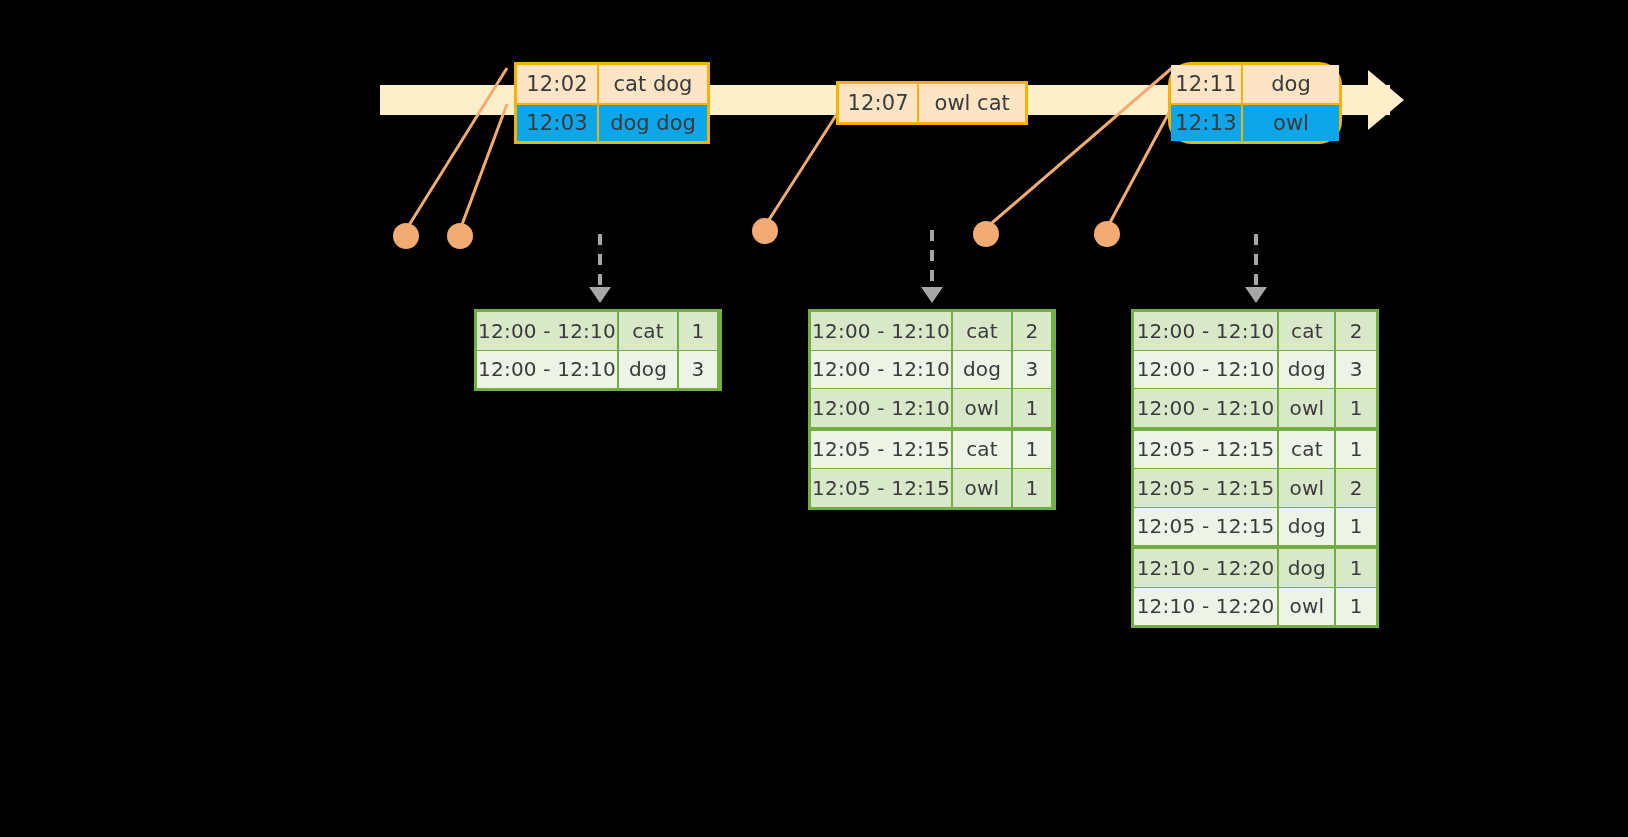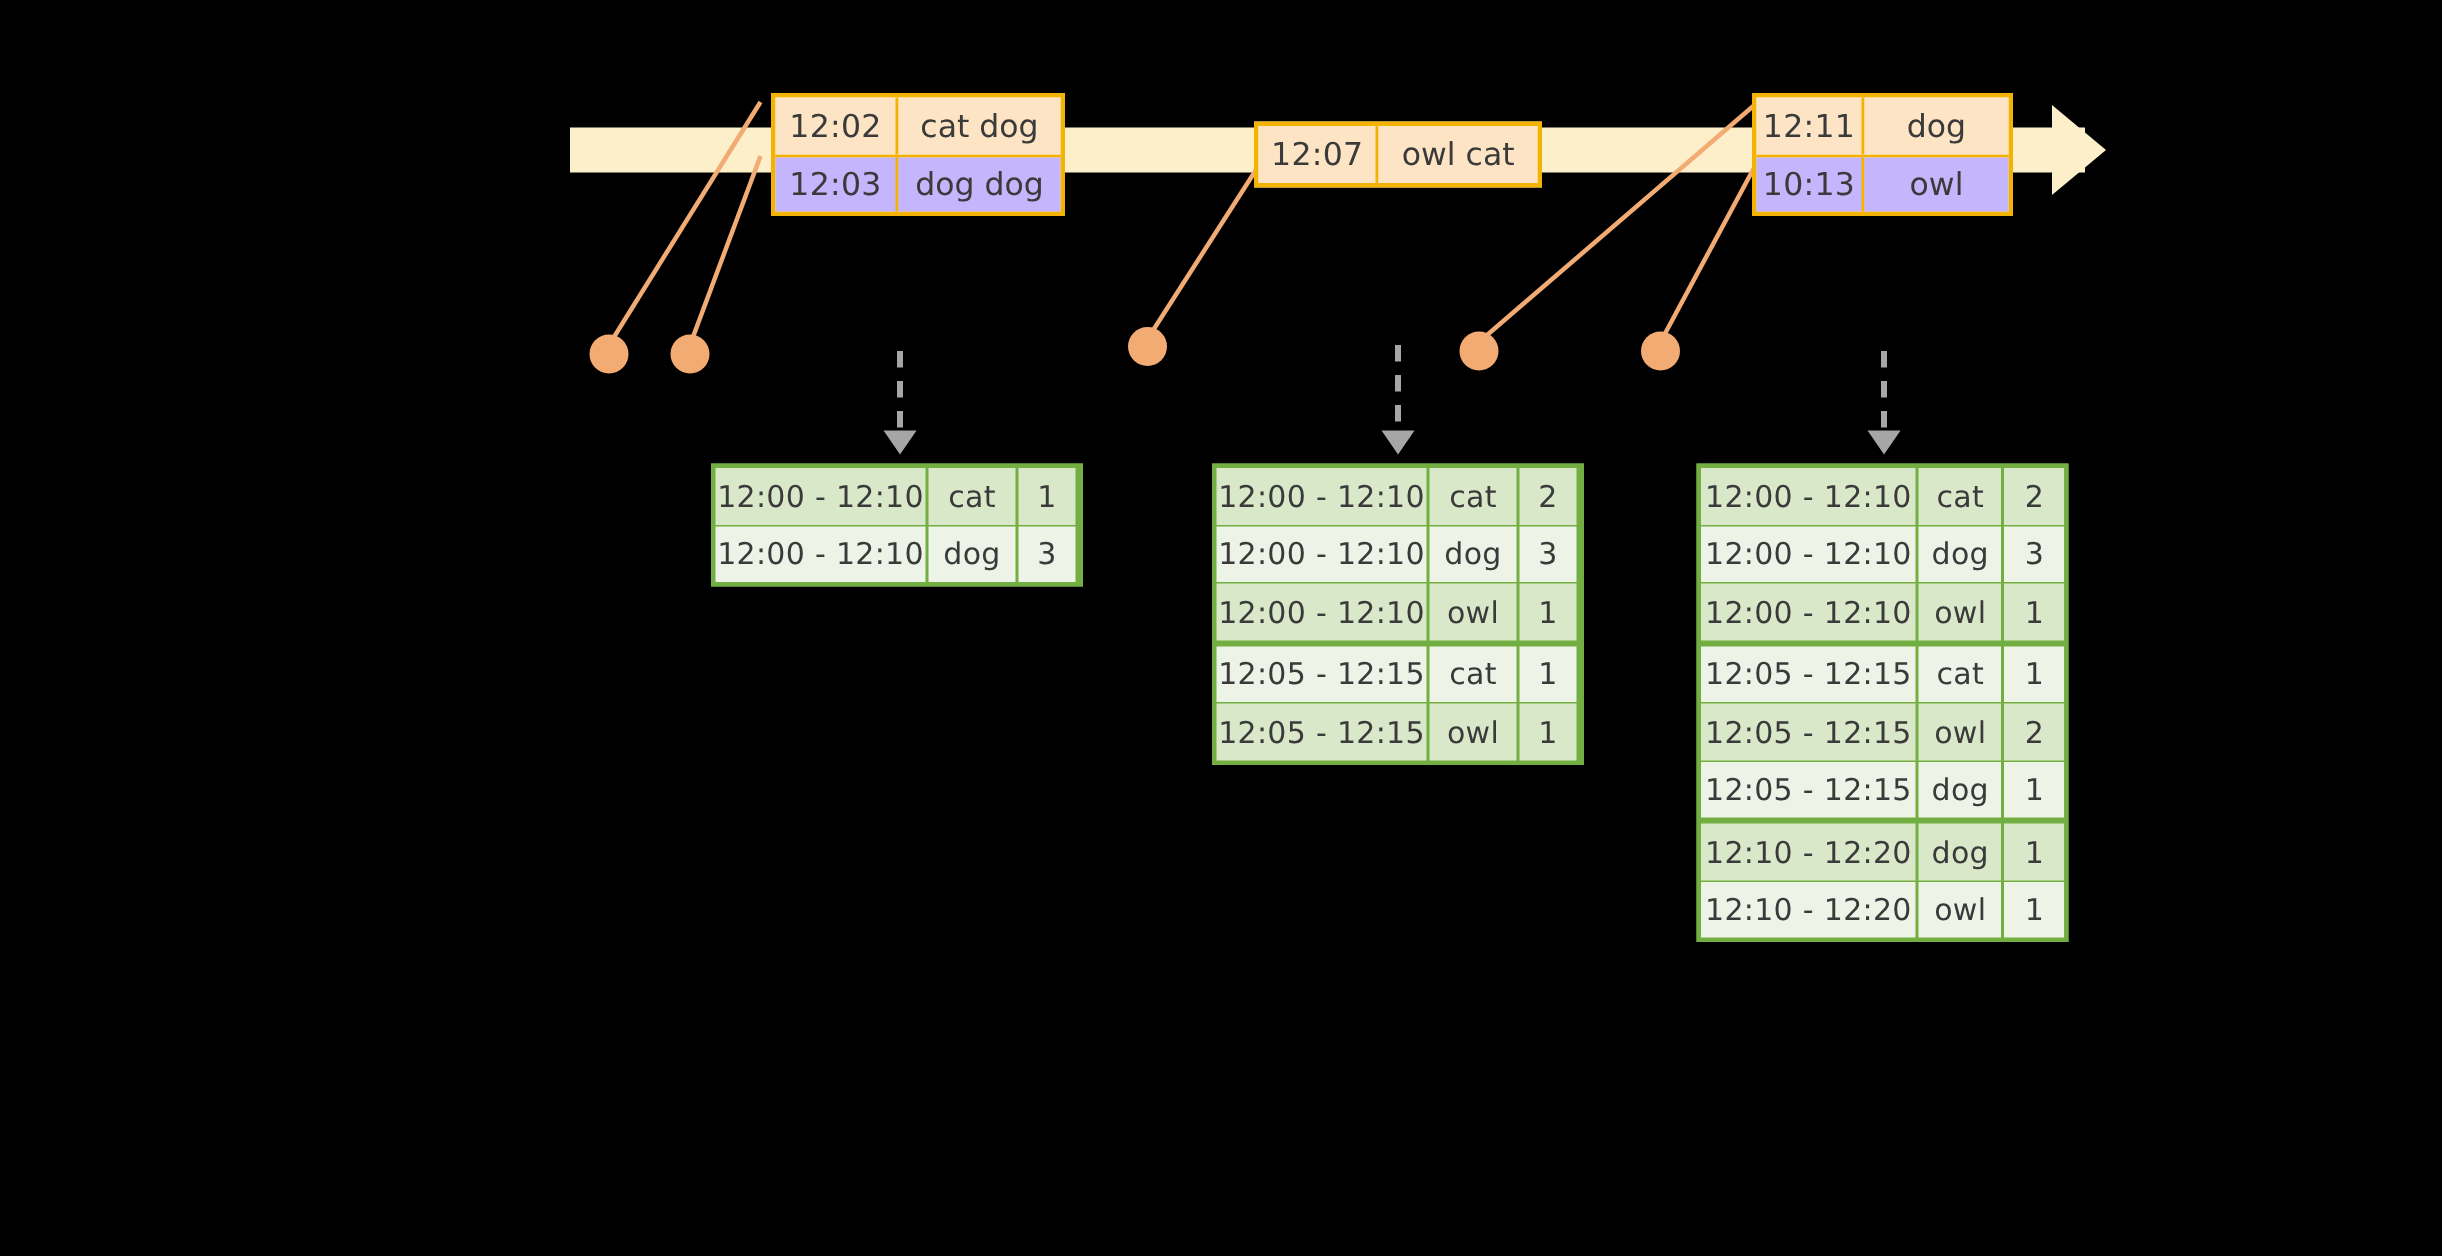--- a/index.html
+++ b/index.html
@@ -77,32 +77,32 @@
   }
   .event-payload {
     box-sizing: border-box;
     display: flex;
     align-items: center;
     justify-content: center;
     font-size: 21px;
     color: #3a3a3a;
   }
   .tone-a .event-time, .tone-a .event-payload { background: #fde4c4; }
-  .tone-b .event-time, .tone-b .event-payload { background: #c4b5fd; }
+  .tone-b .event-time, .tone-b .event-payload { background: #0ea5e9; }
 
   
   #event-group-1 { left: 514px; top: 62px; width: 196px; }
   #event-group-1 .event-time    { width: 82px; }
   #event-group-1 .event-payload { width: 108px; }
 
   #event-group-2 { left: 836px; top: 81px; width: 192px; }
   #event-group-2 .event-time    { width: 82px; }
   #event-group-2 .event-payload { width: 108px; }
 
-  #event-group-3 { left: 1168px; top: 62px; width: 174px; }
+  #event-group-3 { left: 1168px; top: 62px; width: 174px; border-radius: 23px; }
   #event-group-3 .event-time    { width: 72px; }
   #event-group-3 .event-payload { width: 96px; }
 
   
   .result-table {
     position: absolute;
     border: 3px solid #72ae41;
     box-sizing: border-box;
     background: #72ae41;
   }
@@ -190,21 +190,21 @@
       <div class="event-payload">owl cat</div>
     </div>
   </div>
 
   <div class="event-group" id="event-group-3">
     <div class="event-row tone-a">
       <div class="event-time">12:11</div>
       <div class="event-payload">dog</div>
     </div>
     <div class="event-row tone-b">
-      <div class="event-time">10:13</div>
+      <div class="event-time">12:13</div>
       <div class="event-payload">owl</div>
     </div>
   </div>
 
   <div id="event-dots">
       <div class="event-dot" style="left: 393px; top: 223px;"></div>
       <div class="event-dot" style="left: 447px; top: 223px;"></div>
       <div class="event-dot" style="left: 752px; top: 218px;"></div>
       <div class="event-dot" style="left: 973px; top: 221px;"></div>
       <div class="event-dot" style="left: 1094px; top: 221px;"></div>

